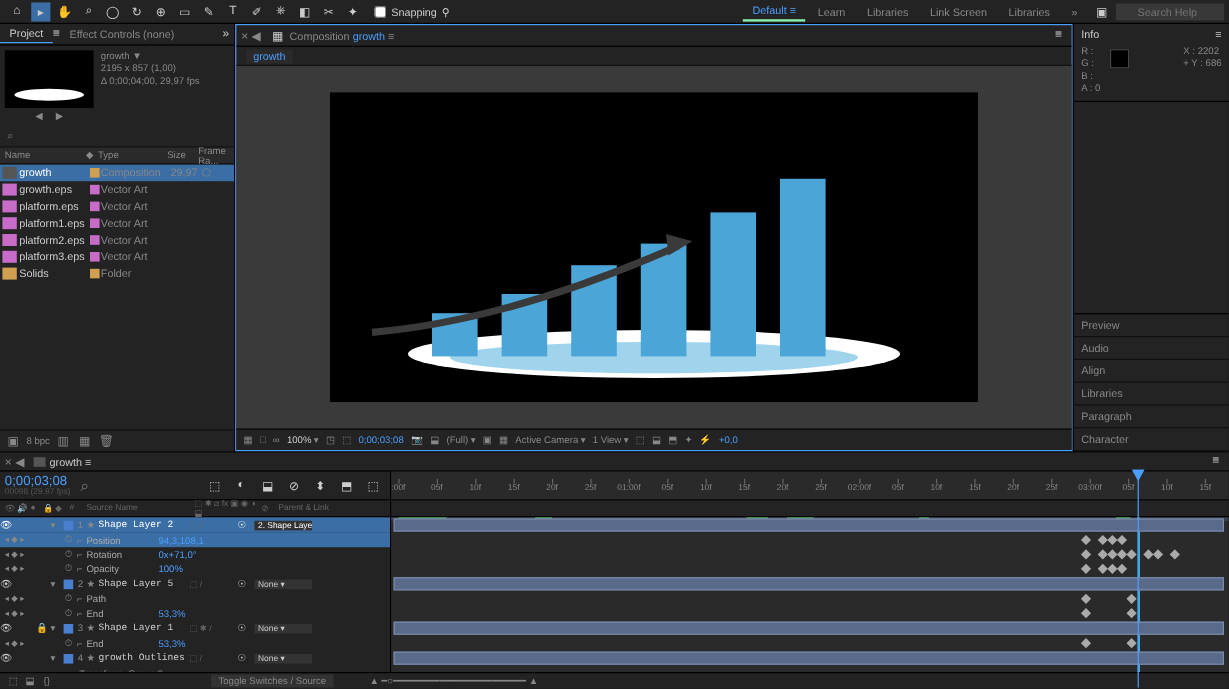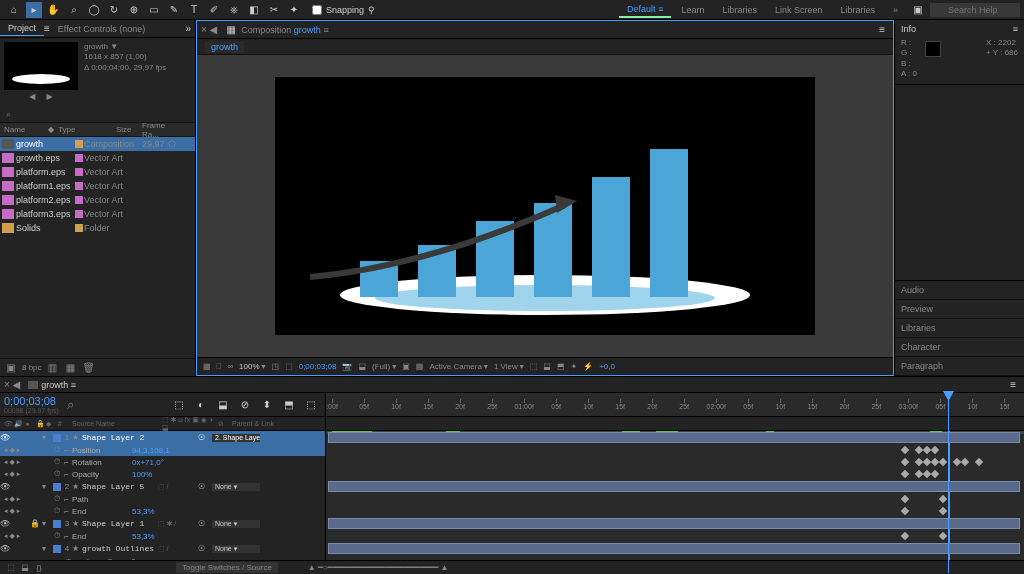--- a/index.html
+++ b/index.html
@@ -25,21 +25,21 @@
   .panel-tab.active { color: #ccc; border-bottom: 1px solid #4a9eff; }
   .panel-menu { margin-left: auto; padding: 0 4px; cursor: pointer; }
   .project-preview { display: flex; padding: 4px; gap: 6px; align-items: flex-start; }
   .preview-thumb { width: 74px; height: 48px; background: #000; position: relative; }
   .preview-thumb .ellipse { position: absolute; bottom: 6px; left: 8px; width: 58px; height: 10px; background: #fff; border-radius: 50%; }
   .preview-meta { font-size: 8px; color: #888; line-height: 1.3; }
   .prev-nav { font-size: 8px; color: #888; text-align: center; margin-top: 2px; }
   .search-row { padding: 3px 6px; border-bottom: 1px solid #111; }
   .search-row input { background: transparent; border: none; color: #ccc; width: 100%; font-size: 9px; }
   .list-header { display: flex; background: #2a2a2a; height: 14px; align-items: center; font-size: 8px; color: #888; border-bottom: 1px solid #111; }
-  .lh-name { width: 48px; padding-left: 4px; }
+  .lh-name { width: 72px; padding-left: 4px; }
   .lh-label { width: 10px; }
   .lh-type { width: 58px; }
   .lh-size { width: 26px; }
   .lh-fr { width: 30px; }
   .project-list { flex: 1; overflow: hidden; }
   .proj-row { display: flex; height: 14px; align-items: center; font-size: 9px; }
   .proj-row.selected { background: #3a6ea5; color: #fff; }
   .proj-icon { width: 12px; height: 10px; margin: 0 2px; display: inline-block; }
   .proj-name { width: 58px; overflow: hidden; white-space: nowrap; }
   .label-chip { width: 8px; height: 8px; margin: 0 1px; }
@@ -176,21 +176,21 @@
     </div>
     <div class="project-preview">
       <div>
         <div class="preview-thumb">
             <div class="ellipse"></div>
           </div>
         <div class="prev-nav">◀&nbsp;&nbsp;&nbsp;&nbsp;&nbsp;▶</div>
       </div>
       <div class="preview-meta">
         <div>growth ▼</div>
-        <div>1618 x 857 (1,00)</div>
+        <div>2195 x 857 (1,00)</div>
         <div>Δ 0;00;04;00, 29,97 fps</div>
       </div>
     </div>
     <div class="search-row"><input placeholder="⌕" style=""></div>
     <div class="list-header">
       <span class="lh-name">Name</span>
       <span class="lh-label">◆</span>
       <span class="lh-type">Type</span>
       <span class="lh-size">Size</span>
       <span class="lh-fr">Frame Ra...</span>
@@ -331,25 +331,26 @@
         </div>
         <div class="info-swatch"></div>
         <div class="info-xy">
           <div>X : 2202</div>
           <div> + <span>Y : 686</span></div>
         </div>
       </div>
     </div>
     <div style="flex:1;border-bottom:1px solid #000"></div>
     <div id="side-panels">
+        <div class="side-section">Preview</div>
         <div class="side-section">Audio</div>
-        <div class="side-section">Preview</div>
+        <div class="side-section">Align</div>
         <div class="side-section">Libraries</div>
+        <div class="side-section">Paragraph</div>
         <div class="side-section">Character</div>
-        <div class="side-section">Paragraph</div>
       </div>
   </div>
 </div>
 
 <div class="timeline">
   <div class="tl-tabs">
     <span style="color:#888">× ◀</span>
     <span class="tl-tab"><span class="comp-icon"></span><span>growth</span> ≡</span>
     <span class="panel-menu" style="margin-left:auto">≡</span>
   </div>

